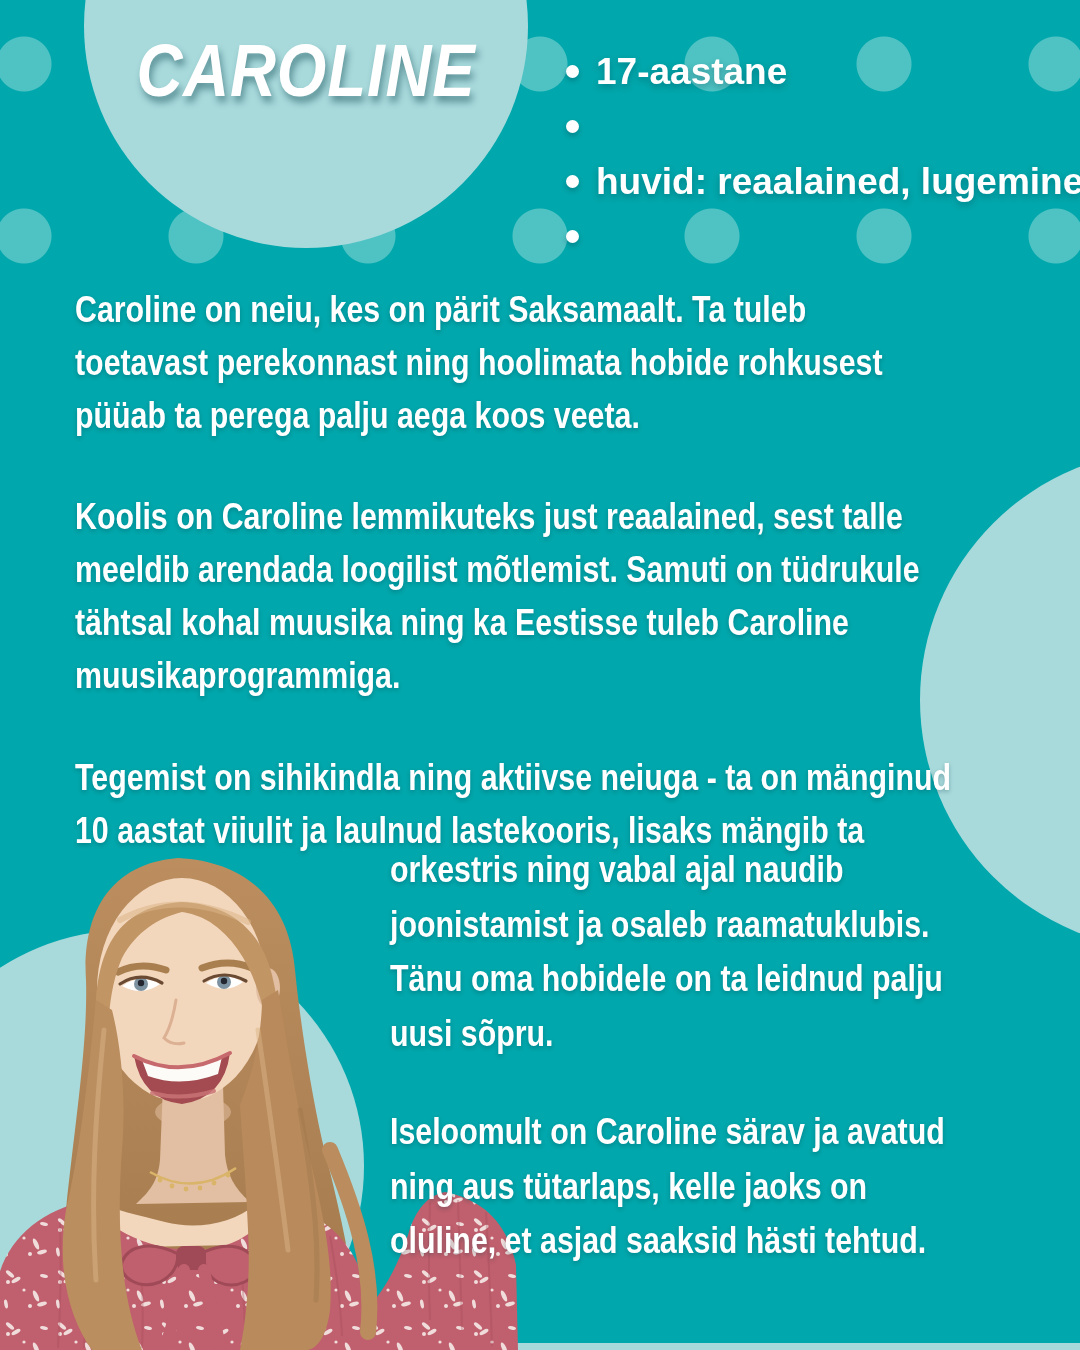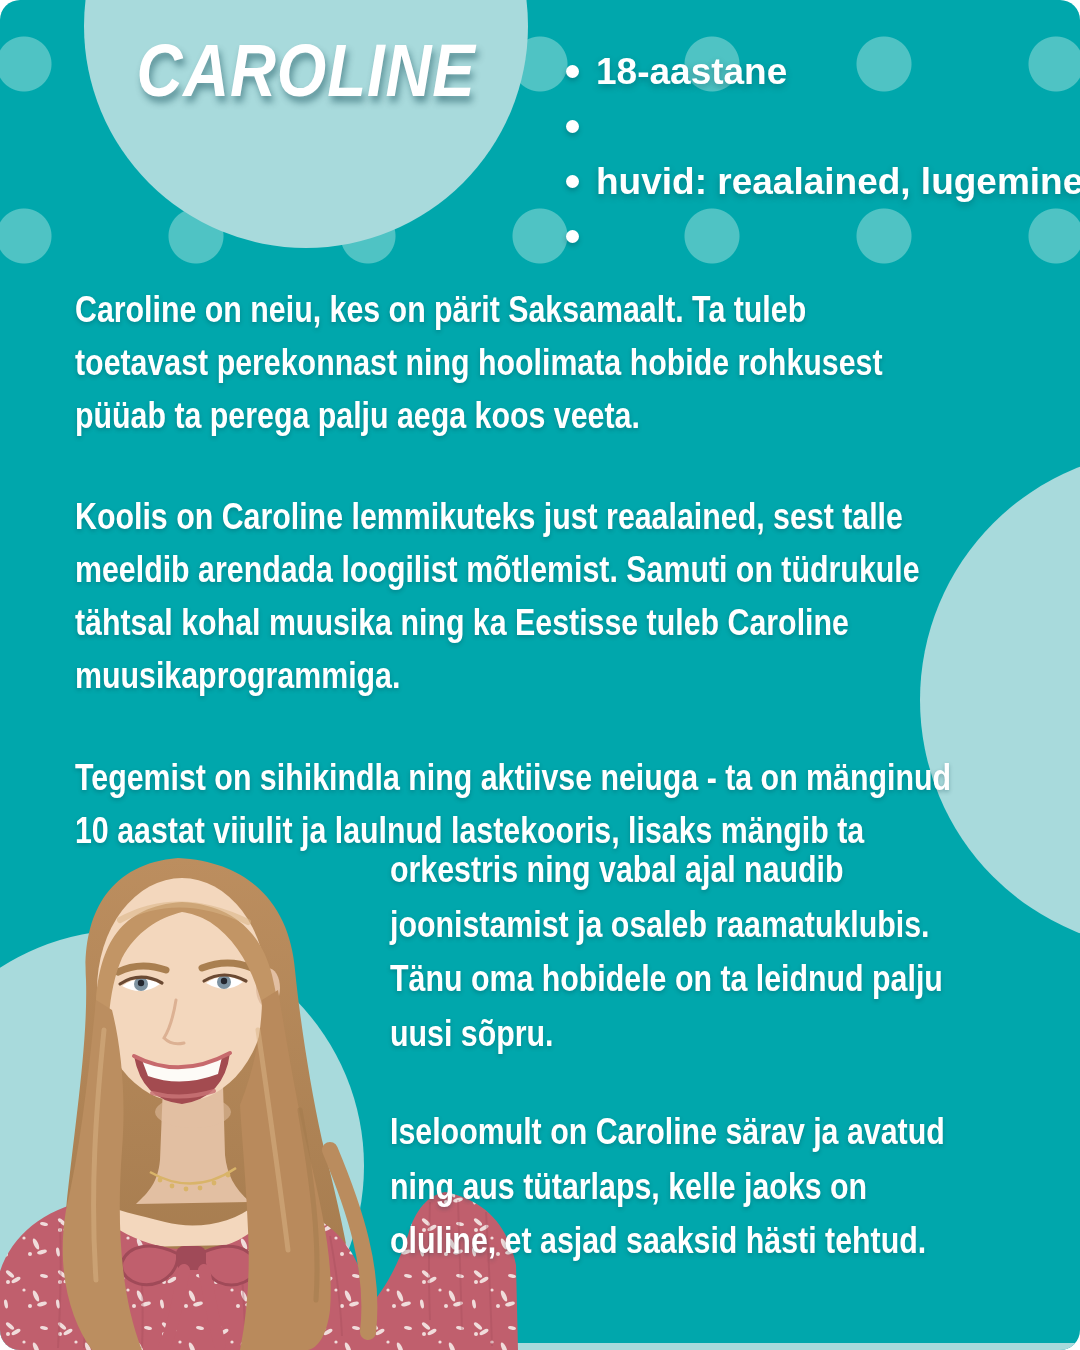--- a/index.html
+++ b/index.html
@@ -12,21 +12,21 @@
     --hair-light:#d9b486;
     --skin:#f3d7bd;
     --skin-shadow:#e2bfa2;
     --dress:#c05f6d;
     --dress-dark:#a04a58;
     --gold:#d9b469;
   }
   *{margin:0;padding:0;box-sizing:border-box;}
   html,body{width:1080px;height:1350px;}
   body{font-family:"Liberation Sans","DejaVu Sans",sans-serif;background:#fff;}
-  .poster{position:relative;width:1080px;height:1350px;overflow:hidden;background:var(--background);border-radius:20px;}
+  .poster{position:relative;width:1080px;height:1350px;overflow:hidden;background:var(--background);}
 
   
   .dots-band{
     position:absolute;left:0;top:0;width:1080px;height:276px;z-index:1;
     background-image:radial-gradient(circle, var(--dot) 0 27px, transparent 28px);
     background-size:172px 172px;
     background-position:-62px -22px;
   }
 
   
@@ -199,21 +199,21 @@
       <path d="M104,180 C96,260 90,340 96,430" stroke="var(--hair-light)" stroke-width="5" fill="none" opacity=".5" stroke-linecap="round"></path>
       <path d="M300,260 C312,330 320,390 316,450" stroke="var(--hair-dark)" stroke-width="5" fill="none" opacity=".5" stroke-linecap="round"></path>
     </g>
   </svg>
 
   <h1 class="title">CAROLINE</h1>
 
   <ul class="facts">
     <li>
       <span class="bdot"></span>
-      <span>18-aastane</span>
+      <span>17-aastane</span>
     </li>
     <li>
       <span class="bdot"></span>
     </li>
     <li>
       <span class="bdot"></span>
       <span>huvid: reaalained, lugemine</span>
     </li>
     <li>
       <span class="bdot"></span>

